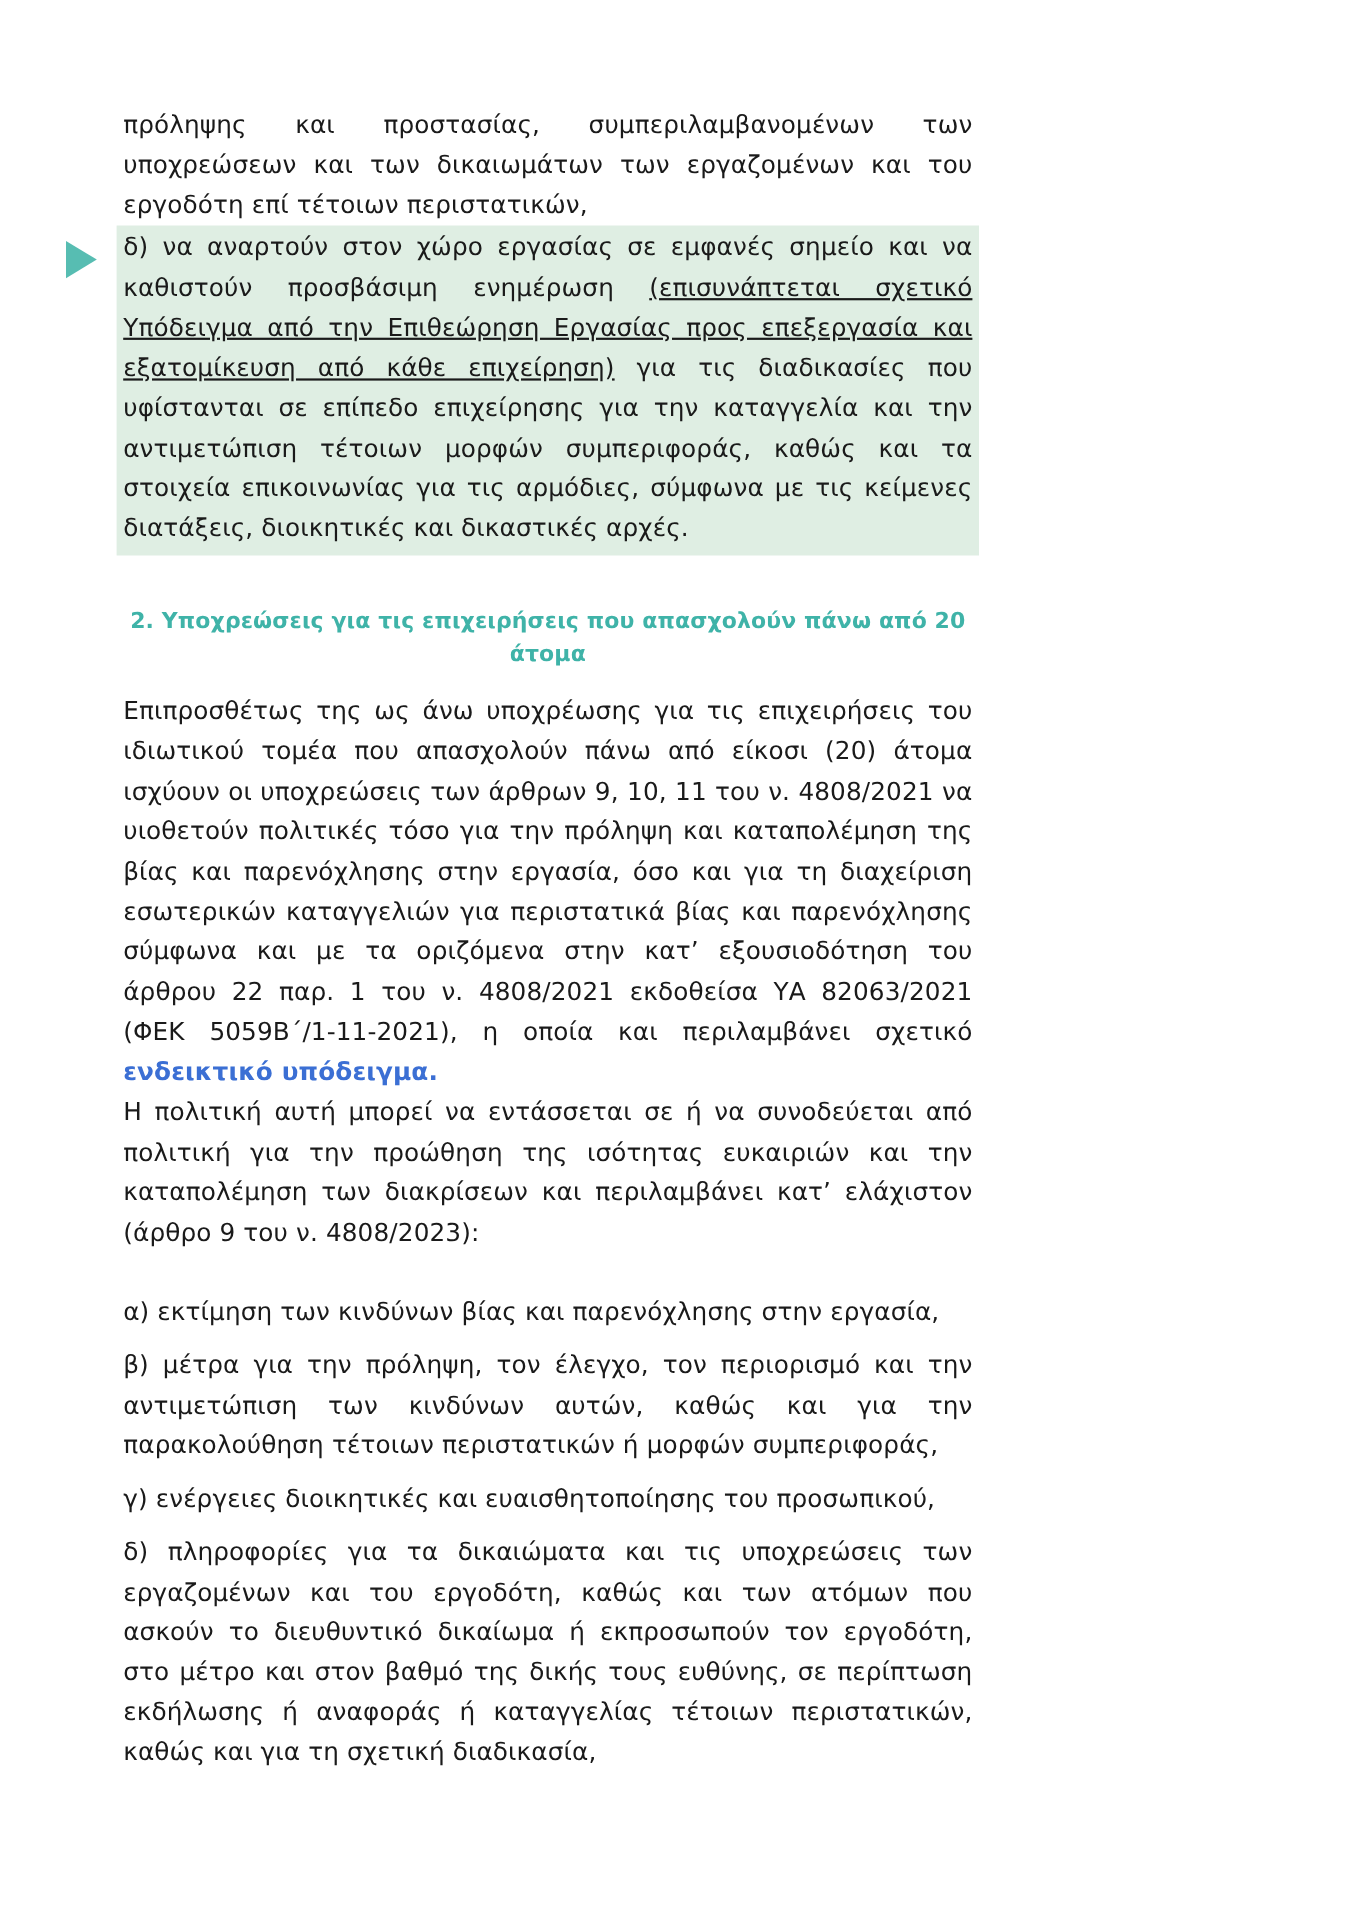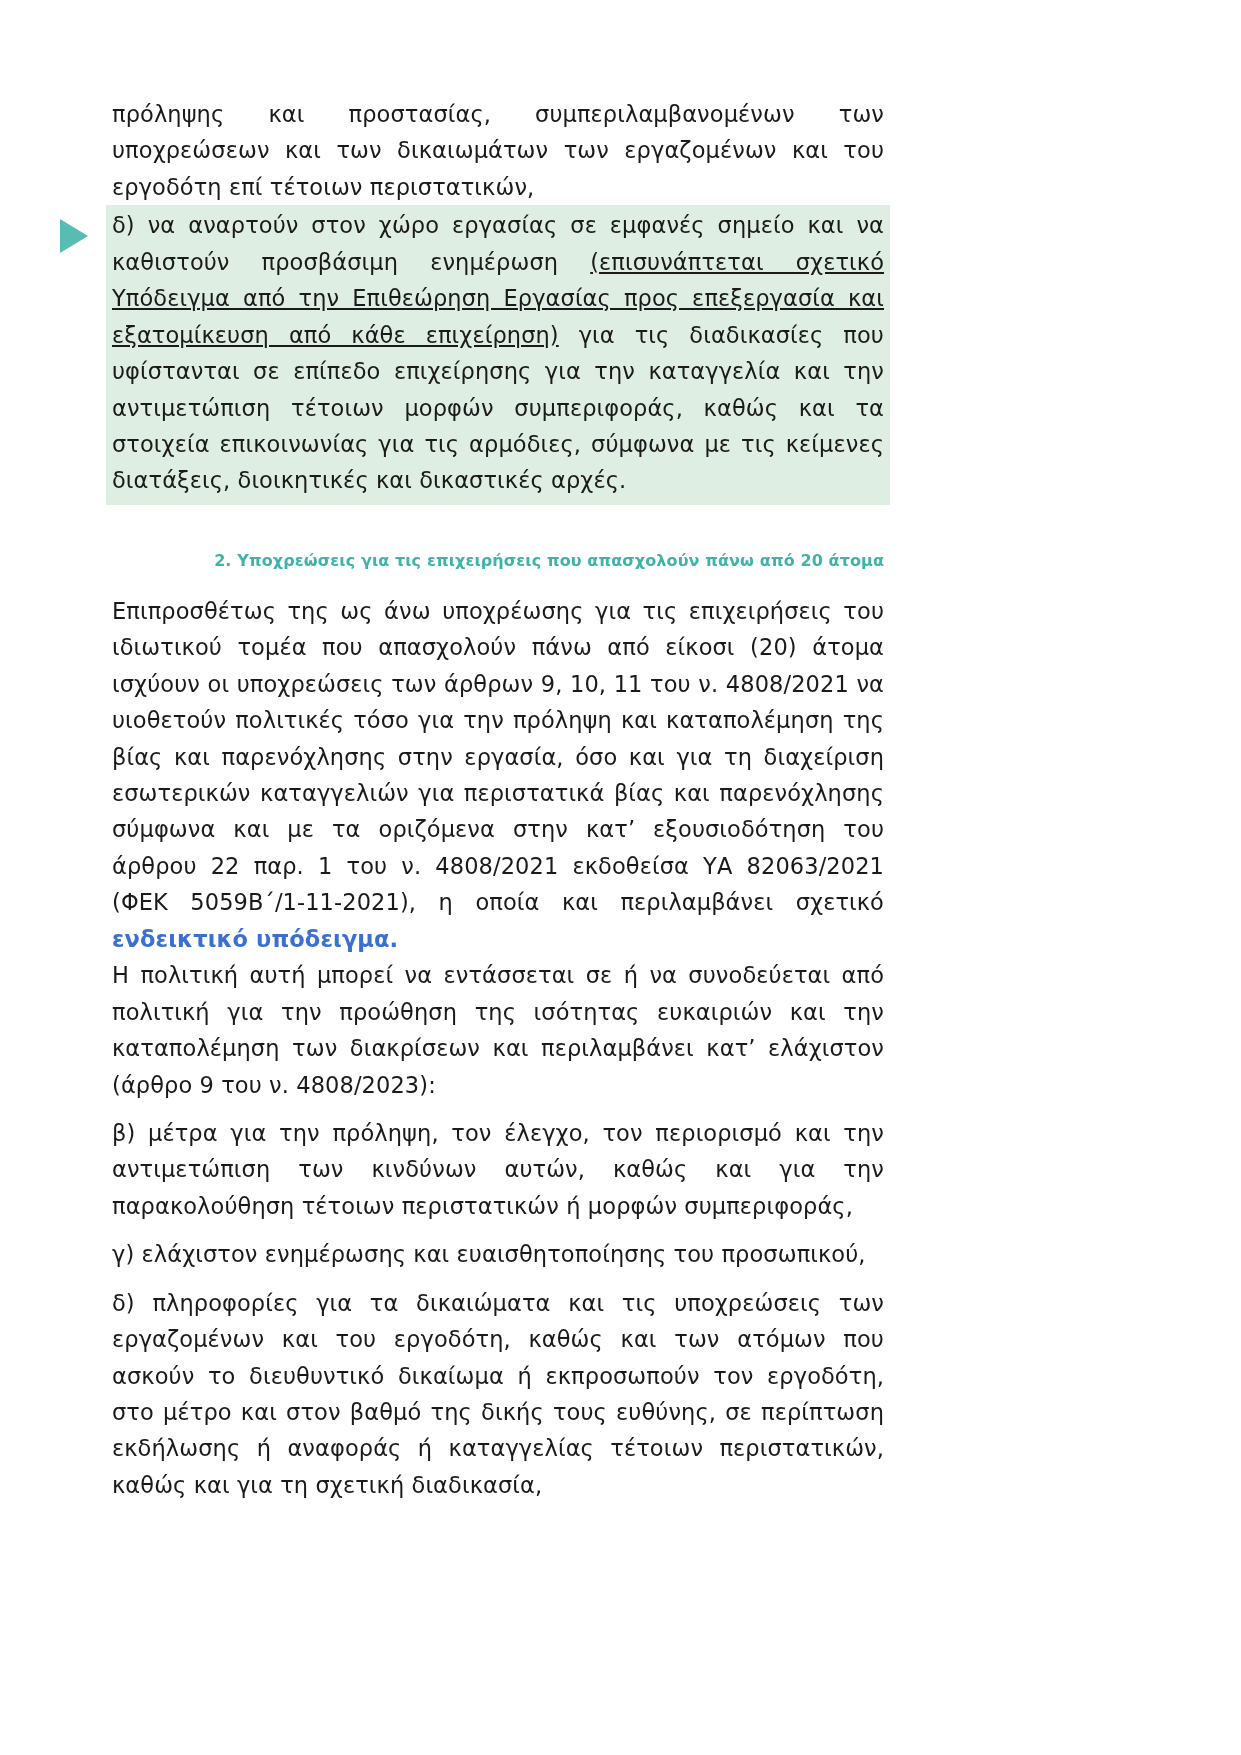--- a/index.html
+++ b/index.html
@@ -47,24 +47,24 @@
   }
   b, .bold {
     font-weight: normal;
   }
   .u {
     text-decoration: underline;
   }
   .section-title {
     color: #3fb3a8;
     font-weight: bold;
-    font-size: 16px;
+    font-size: 20px;
     line-height: 1.5;
     margin: 44px 0 0 0;
-    text-align: right;
+    text-align: center;
     letter-spacing: 0.1px;
   }
   .para {
     margin-top: 20px;
   }
   .para-tight {
     margin-top: 0;
   }
   .blue-bold {
     color: #3b6fd4;
@@ -88,21 +88,22 @@
     <span class="marker"></span>
     <p><span>δ)</span> <b>να αναρτούν στον χώρο εργασίας σε εμφανές σημείο και να καθιστούν προσβάσιμη ενημέρωση</b> <span class="u">(επισυνάπτεται σχετικό Υπόδειγμα από την Επιθεώρηση Εργασίας προς επεξεργασία και εξατομίκευση από κάθε επιχείρηση)</span> <span>για τις διαδικασίες που υφίστανται σε επίπεδο επιχείρησης για την καταγγελία και την αντιμετώπιση τέτοιων μορφών συμπεριφοράς, καθώς και τα στοιχεία επικοινωνίας για τις αρμόδιες, σύμφωνα με τις κείμενες διατάξεις, διοικητικές και δικαστικές αρχές.</span></p>
   </div>
 
   <p class="section-title">2. Υποχρεώσεις για τις επιχειρήσεις που απασχολούν πάνω από 20 άτομα</p>
 
   <p class="para"><span>Επιπροσθέτως της ως άνω υποχρέωσης για τις επιχειρήσεις του ιδιωτικού τομέα που απασχολούν πάνω από είκοσι (20) άτομα ισχύουν οι υποχρεώσεις των άρθρων 9, 10, 11 του ν. 4808/2021 να </span><b>υιοθετούν πολιτικές τόσο για την πρόληψη και καταπολέμηση της βίας και παρενόχλησης</b><span> στην εργασία, όσο και για τη διαχείριση εσωτερικών καταγγελιών για περιστατικά βίας και παρενόχλησης σύμφωνα και με τα οριζόμενα στην κατ’ εξουσιοδότηση του άρθρου 22 παρ. 1 του ν. 4808/2021 εκδοθείσα ΥΑ 82063/2021 (ΦΕΚ 5059Β΄/1-11-2021), η οποία και περιλαμβάνει σχετικό </span><span class="blue-bold">ενδεικτικό υπόδειγμα.</span></p>
 
   <p class="para-tight">Η πολιτική αυτή μπορεί να εντάσσεται σε ή να συνοδεύεται από πολιτική για την προώθηση της ισότητας ευκαιριών και την καταπολέμηση των διακρίσεων και περιλαμβάνει κατ’ ελάχιστον (άρθρο 9 του ν. 4808/2023):</p>
 
+  <p class="gap-before list-para"><b>α)</b><span> εκτίμηση των κινδύνων βίας και παρενόχλησης στην εργασία,</span></p>
 
   <p class="list-para"><b>β)</b><span> μέτρα για την πρόληψη, τον έλεγχο, τον περιορισμό και την αντιμετώπιση των κινδύνων αυτών, καθώς και για την παρακολούθηση τέτοιων περιστατικών ή μορφών συμπεριφοράς,</span></p>
 
-  <p class="list-para"><b>γ)</b><span> ελάχιστον ενημέρωσης και ευαισθητοποίησης του προσωπικού,</span></p>
+  <p class="list-para"><b>γ)</b><span> ενέργειες διοικητικές και ευαισθητοποίησης του προσωπικού,</span></p>
 
   <p class="list-para"><b>δ)</b><span> πληροφορίες για τα δικαιώματα και τις υποχρεώσεις των εργαζομένων και του εργοδότη, καθώς και των ατόμων που ασκούν το διευθυντικό δικαίωμα ή εκπροσωπούν τον εργοδότη, στο μέτρο και στον βαθμό της δικής τους ευθύνης, σε περίπτωση εκδήλωσης ή αναφοράς ή καταγγελίας τέτοιων περιστατικών, καθώς και για τη σχετική διαδικασία,</span></p>
 
 
 </div>
 
 </body></html>

